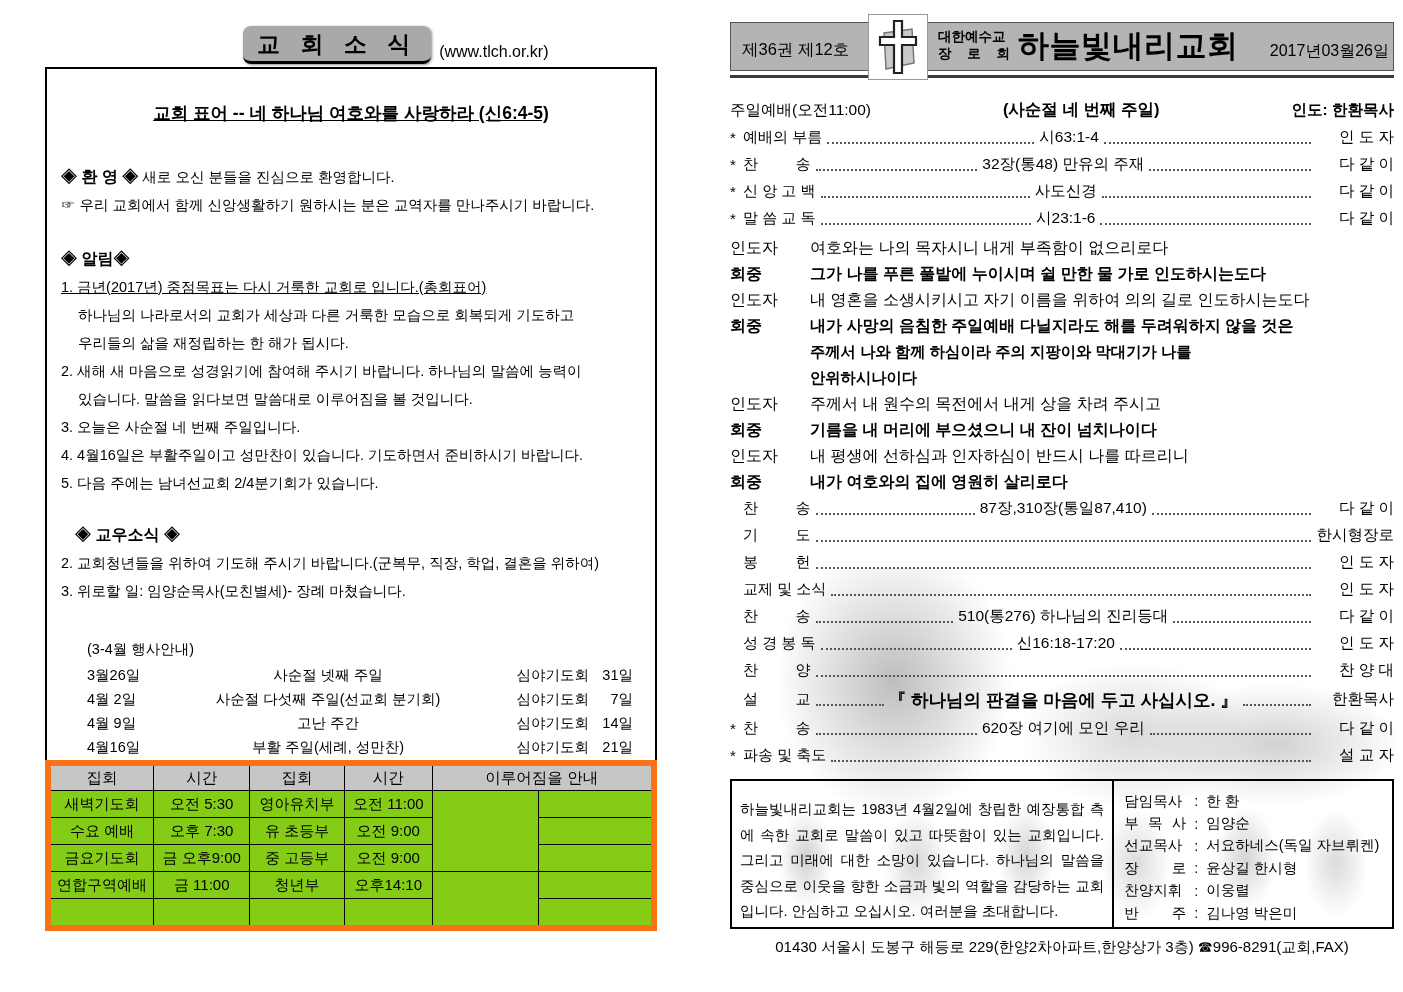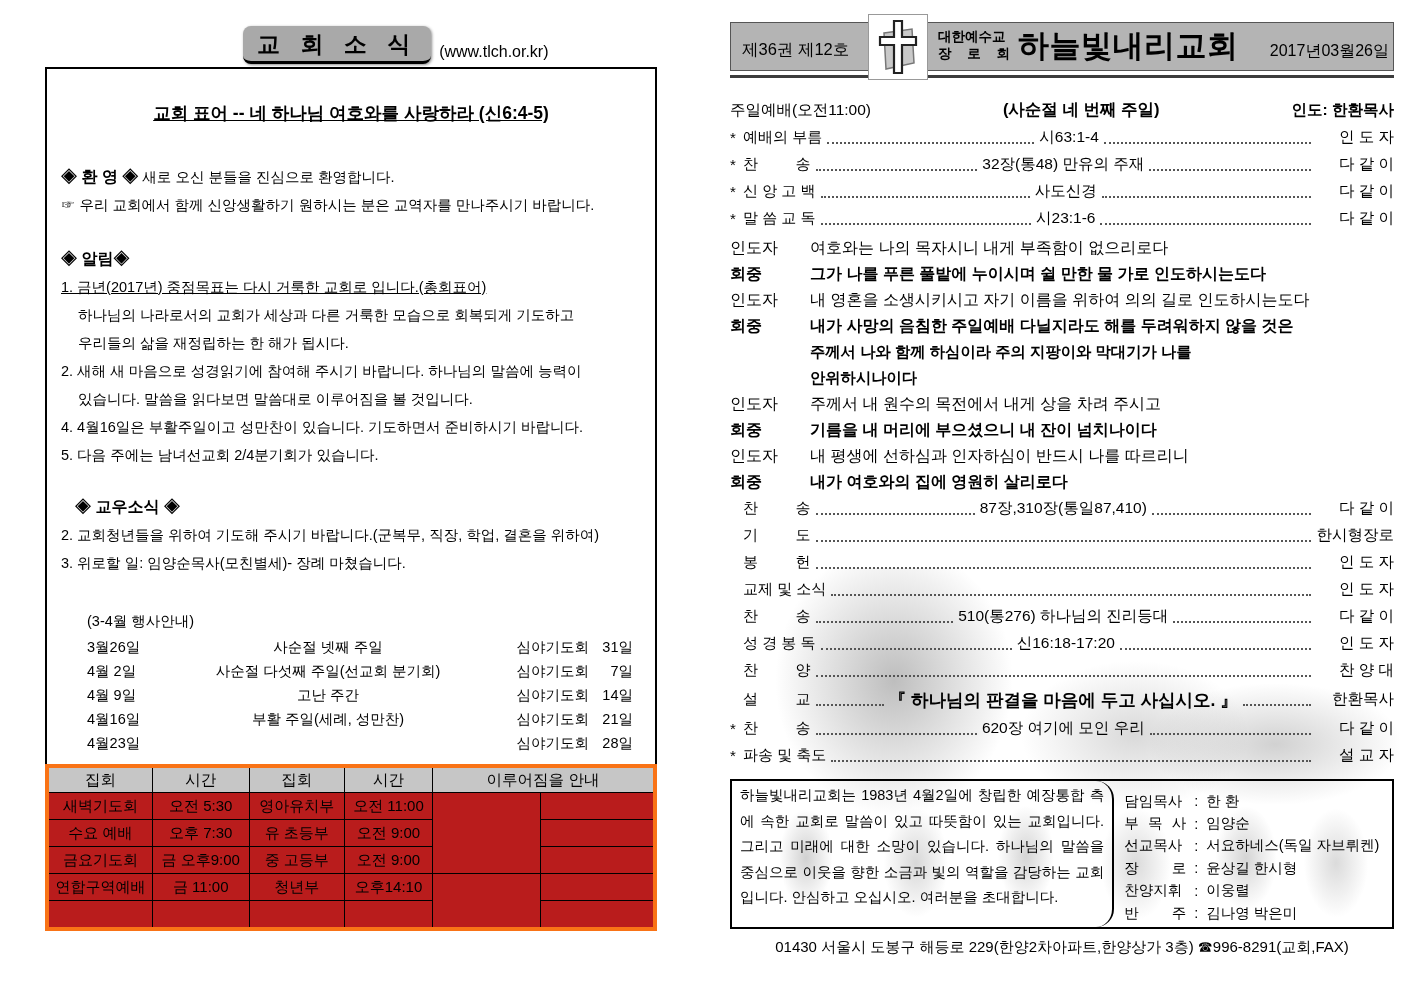--- a/index.html
+++ b/index.html
@@ -34,21 +34,21 @@
   .events-h{padding-left:26px;}
   .srow{display:flex;height:24px;align-items:center;font-size:14.5px;padding:0 8px 0 26px;white-space:nowrap;}
   .sdate{width:84px;flex:none;}
   .sevent{flex:1;text-align:center;}
   .snight{width:104px;flex:none;text-align:right;}
   .sday{width:44px;flex:none;text-align:right;}
   
   .mtable{
     position:absolute;left:-2px;right:-2px;bottom:-2px;
     display:grid;grid-template-columns:17.2% 16% 15.8% 14.6% 17.8% 18.6%;
-    border:4px solid #f97316;background:#b91c1c;
+    border:6px solid #f97316;background:#84cc16;
   }
   .mc{
     border-right:1.5px solid #000;border-bottom:1.5px solid #000;
     display:flex;align-items:center;justify-content:center;
     font-size:15px;height:26px;white-space:nowrap;
   }
   .mh{background:#c6c6c6;height:24px;font-size:15.5px;}
   .nr{border-right:none;}
   .nb{border-bottom:none;}
   .tall{height:auto;}
@@ -77,21 +77,21 @@
   .ocenter{font-size:15.5px;white-space:pre;flex:none;}
   .oright{white-space:pre;font-size:15.5px;text-align:right;min-width:78px;flex:none;}
   .sermon-line{height:31px;}
   .sermon{font-weight:bold;font-size:17.5px;}
   .reading{margin-top:3px;}
   .rline{display:flex;height:26px;align-items:center;font-size:16px;white-space:nowrap;}
   .rwho{width:80px;flex:none;}
   .bold{font-weight:bold;}
   .rcont{padding-left:80px;height:26px;display:flex;align-items:center;font-size:15.3px;font-weight:bold;white-space:nowrap;}
   .bboxes{display:flex;border:2px solid #000;margin-top:10px;height:150px;box-sizing:border-box;position:relative;z-index:1;}
-  .bleft{flex:1.38;padding:2px 8px 0 8px;font-size:14.5px;line-height:25.5px;border-right:2px solid #000;text-align:justify;border-radius:18px;}
+  .bleft{flex:1.38;padding:16px 8px 0 8px;font-size:14.5px;line-height:25.5px;border-right:2px solid #000;text-align:justify;}
   .bright{flex:1;padding:9px 4px 0 10px;}
   .stline{display:flex;font-size:14.5px;height:22.4px;align-items:center;white-space:nowrap;}
   .strole{width:62px;flex:none;text-align:justify;text-align-last:justify;}
   .stcolon{width:20px;flex:none;text-align:center;}
   .rfooter{text-align:center;font-size:15px;margin-top:9px;position:relative;z-index:1;white-space:nowrap;}
   
   .wm{position:absolute;z-index:0;pointer-events:none;}
   .wm1{left:44px;top:556px;width:240px;height:250px;
     background:radial-gradient(ellipse at 50% 45%,rgba(110,110,110,.45),rgba(110,110,110,0) 70%);}
   .wm2{left:290px;top:648px;width:230px;height:150px;
@@ -125,20 +125,21 @@
       <div class="l">☞ 우리 교회에서 함께 신앙생활하기 원하시는 분은 교역자를 만나주시기 바랍니다.</div>
     </div>
 
     <div class="notice">
       <div class="l sec-h">◈ 알림◈</div>
       <div class="l u">1. 금년(2017년) 중점목표는 다시 거룩한 교회로 입니다.(총회표어)</div>
       <div class="l indent">하나님의 나라로서의 교회가 세상과 다른 거룩한 모습으로 회복되게 기도하고</div>
       <div class="l indent">우리들의 삶을 재정립하는 한 해가 됩시다.</div>
       <div class="l">2. 새해 새 마음으로 성경읽기에 참여해 주시기 바랍니다. 하나님의 말씀에 능력이</div>
       <div class="l indent">있습니다. 말씀을 읽다보면 말씀대로 이루어짐을 볼 것입니다.</div>
+      <div class="l">3. 오늘은 사순절 네 번째 주일입니다.</div>
       <div class="l">4. 4월16일은 부활주일이고 성만찬이 있습니다. 기도하면서 준비하시기 바랍니다.</div>
       <div class="l">5. 다음 주에는 남녀선교회 2/4분기회가 있습니다.</div>
     </div>
 
     <div class="news">
       <div class="l sec-h first">◈ 교우소식 ◈</div>
       <div class="l">2. 교회청년들을 위하여 기도해 주시기 바랍니다.(군복무, 직장, 학업, 결혼을 위하여)</div>
       <div class="l">3. 위로할 일: 임양순목사(모친별세)- 장례 마쳤습니다.</div>
     </div>
 

